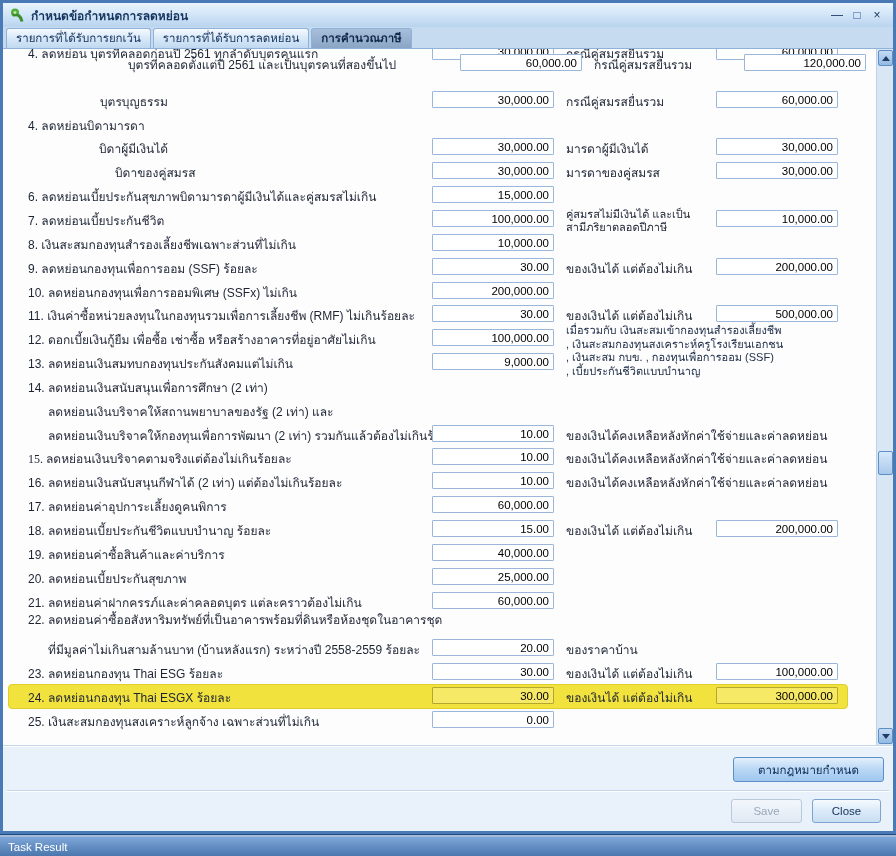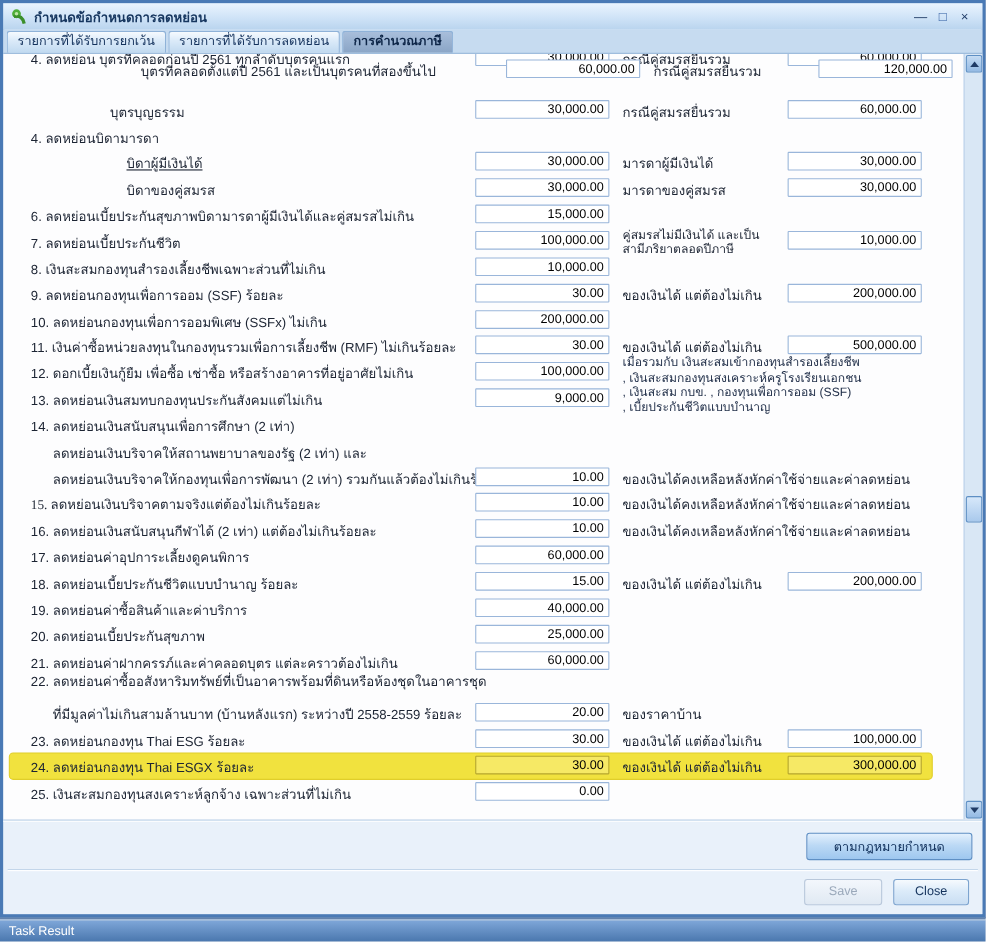--- a/index.html
+++ b/index.html
@@ -164,21 +164,21 @@
         <div class="frow" style="top: 39px;">
           <div class="lbl" style="left: 97px;">บุตรบุญธรรม</div>
           <input class="fld v1" type="text" value="30,000.00" style="">
           <div class="mid">กรณีคู่สมรสยื่นรวม</div>
           <input class="fld v2" type="text" value="60,000.00" style="">
         </div>
         <div class="frow" style="top: 63px;">
           <div class="lbl" style="left: 25px;">4. ลดหย่อนบิดามารดา</div>
         </div>
         <div class="frow" style="top: 86px;">
-          <div class="lbl" style="left: 112px; text-decoration: underline;">บิดาผู้มีเงินได้</div>
+          <div class="lbl" style="left: 96px;">บิดาผู้มีเงินได้</div>
           <input class="fld v1" type="text" value="30,000.00" style="">
           <div class="mid">มารดาผู้มีเงินได้</div>
           <input class="fld v2" type="text" value="30,000.00" style="">
         </div>
         <div class="frow" style="top: 110px;">
           <div class="lbl" style="left: 112px;">บิดาของคู่สมรส</div>
           <input class="fld v1" type="text" value="30,000.00" style="">
           <div class="mid">มารดาของคู่สมรส</div>
           <input class="fld v2" type="text" value="30,000.00" style="">
         </div>

